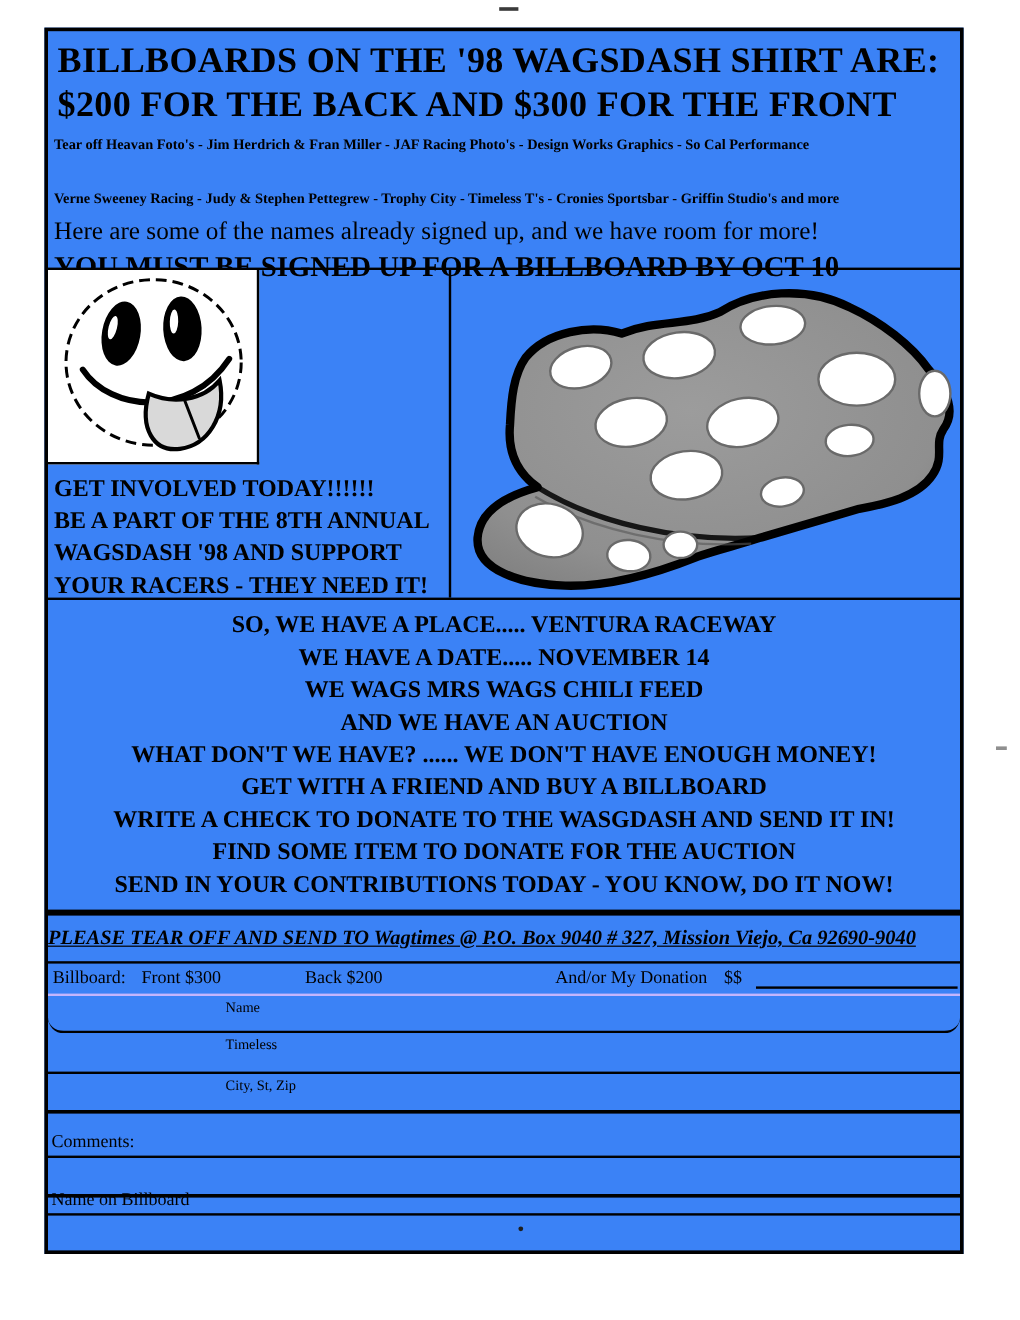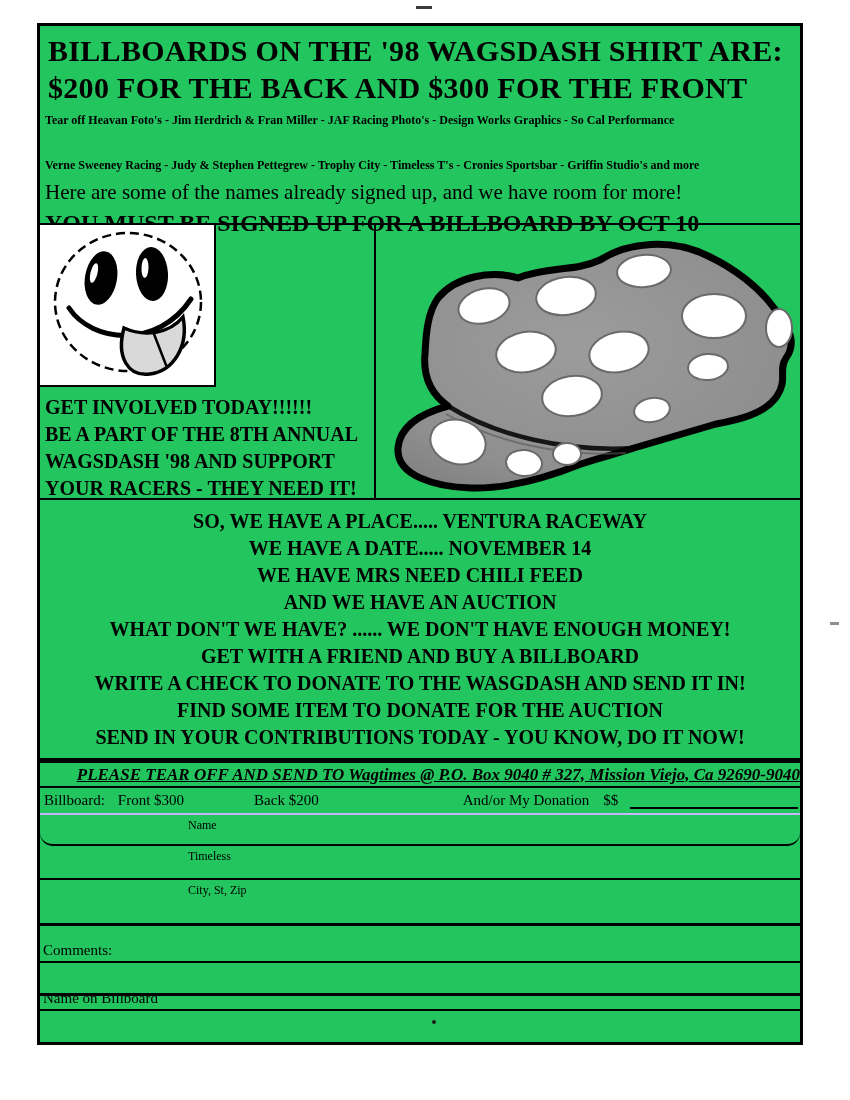--- a/index.html
+++ b/index.html
@@ -5,21 +5,21 @@
   html,body{margin:0;padding:0;}
   body{
     width:850px;height:1100px;background:#ffffff;position:relative;
     font-family:"Liberation Serif", serif;color:#000;overflow:hidden;
   }
   .artifact{position:absolute;}
   .dash-top{left:416px;top:6px;width:16px;height:3px;background:#3a3a3a;}
   .dash-right{left:830px;top:622px;width:9px;height:3px;background:#8f8f8f;}
   .frame{
     position:absolute;left:37px;top:23px;width:766px;height:1022px;
-    border:3px solid #000;box-sizing:border-box;background:#22c55e;
+    border:3px solid #000;box-sizing:border-box;background:#3b82f6;
   }
   section{box-sizing:border-box;display:block;}
   
   .header{height:199px;border-bottom:2px solid #000;padding:6px 0 0 0;}
   .title{font-size:30px;font-weight:bold;margin:0;padding-left:8px;line-height:37px;letter-spacing:.3px;}
   .sponsors{font-size:12px;font-weight:bold;margin:0;padding-left:5px;line-height:15px;}
   .sp1{margin-top:7px;}
   .sp2{margin-top:30px;}
   .names-note{font-size:21px;margin:7px 0 0 0;padding-left:5px;line-height:25px;}
   .deadline{font-size:24px;font-weight:bold;margin:4px 0 0 0;padding-left:5px;line-height:29px;}
@@ -27,33 +27,33 @@
   .middle{height:275px;border-bottom:2px solid #000;display:flex;}
   .left-cell{width:340px;border-right:2px solid #000;box-sizing:border-box;}
   .smiley-box{width:176px;height:162px;border-right:2px solid #000;border-bottom:2px solid #000;box-sizing:border-box;background:#fff;}
   .involve{padding:7px 0 0 5px;}
   .involve p{margin:0;font-size:20px;font-weight:bold;line-height:27px;}
   .right-cell{flex:1;display:flex;align-items:center;justify-content:center;}
   
   .details{height:263px;border-bottom:5px solid #000;padding-top:8px;}
   .details p{margin:0;text-align:center;font-size:20px;font-weight:bold;line-height:27px;}
   
-  .tearoff{height:25px;border-bottom:2px solid #000;display:flex;align-items:center;justify-content:flex-end;}
+  .tearoff{height:40px;border-bottom:2px solid #000;display:flex;align-items:center;justify-content:flex-start;}
   .tearoff span{font-size:17px;font-weight:bold;font-style:italic;text-decoration:underline;}
   
   .bb-row{height:27px;border-bottom:2px solid #c4b5fd;display:flex;align-items:center;font-size:15px;font-weight:normal;padding-left:4px;box-sizing:border-box;}
   .bb-front{margin-left:13px;}
   .bb-back{margin-left:70px;}
   .bb-donation{margin-left:144px;}
   .bb-dollars{margin-left:14px;}
   .bb-line{flex:1;border-bottom:2px solid #000;height:14px;margin:0 2px 0 12px;}
   .row{box-sizing:border-box;border-bottom:2px solid #000;}
   .row-name{height:31px;border-radius:13px;}
   .row-address{height:34px;}
-  .row-city{height:46px;border-bottom-width:3px;}
+  .row-city{height:33px;border-bottom-width:3px;}
   .flabel{font-size:12px;margin-left:148px;display:inline-block;padding-top:2px;}
   .row-comments{height:37px;display:flex;align-items:flex-end;padding:0 0 2px 3px;font-size:15px;}
   .row-blank{height:33px;border-bottom-width:3px;}
   .row-nob{height:15px;display:flex;align-items:flex-end;padding:0 0 2px 3px;font-size:15px;}
   .row-last{height:24px;border-bottom:none;position:relative;}
   .dot{position:absolute;left:392px;top:9px;width:4px;height:4px;background:#1e1e1e;border-radius:50%;}
 </style>
 </head>
 <body>
 
@@ -131,21 +131,21 @@
         <ellipse cx="82" cy="216" rx="28" ry="22" fill="#fff" stroke="#6a6a6a" stroke-width="2" transform="rotate(15 82 216)"></ellipse>
         <ellipse cx="148" cy="237" rx="18" ry="13" fill="#fff" stroke="#6a6a6a" stroke-width="2" transform="rotate(5 148 237)"></ellipse>
         <ellipse cx="191" cy="228" rx="14" ry="11" fill="#fff" stroke="#6a6a6a" stroke-width="2"></ellipse>
       </svg>
     </div>
   </section>
 
   <section class="details">
     <p>SO, WE HAVE A PLACE..... VENTURA RACEWAY</p>
     <p>WE HAVE A DATE..... NOVEMBER 14</p>
-    <p>WE HAVE MRS NEED CHILI FEED</p>
+    <p>WE WAGS MRS WAGS CHILI FEED</p>
     <p>AND WE HAVE AN AUCTION</p>
     <p>WHAT DON'T WE HAVE? ...... WE DON'T HAVE ENOUGH MONEY!</p>
     <p>GET WITH A FRIEND AND BUY A BILLBOARD</p>
     <p>WRITE A CHECK TO DONATE TO THE WASGDASH AND SEND IT IN!</p>
     <p>FIND SOME ITEM TO DONATE FOR THE AUCTION</p>
     <p>SEND IN YOUR CONTRIBUTIONS TODAY - YOU KNOW, DO IT NOW!</p>
   </section>
 
   <section class="tearoff">
     <span>PLEASE TEAR OFF AND SEND TO Wagtimes @ P.O. Box 9040  # 327, Mission Viejo, Ca 92690-9040</span>

